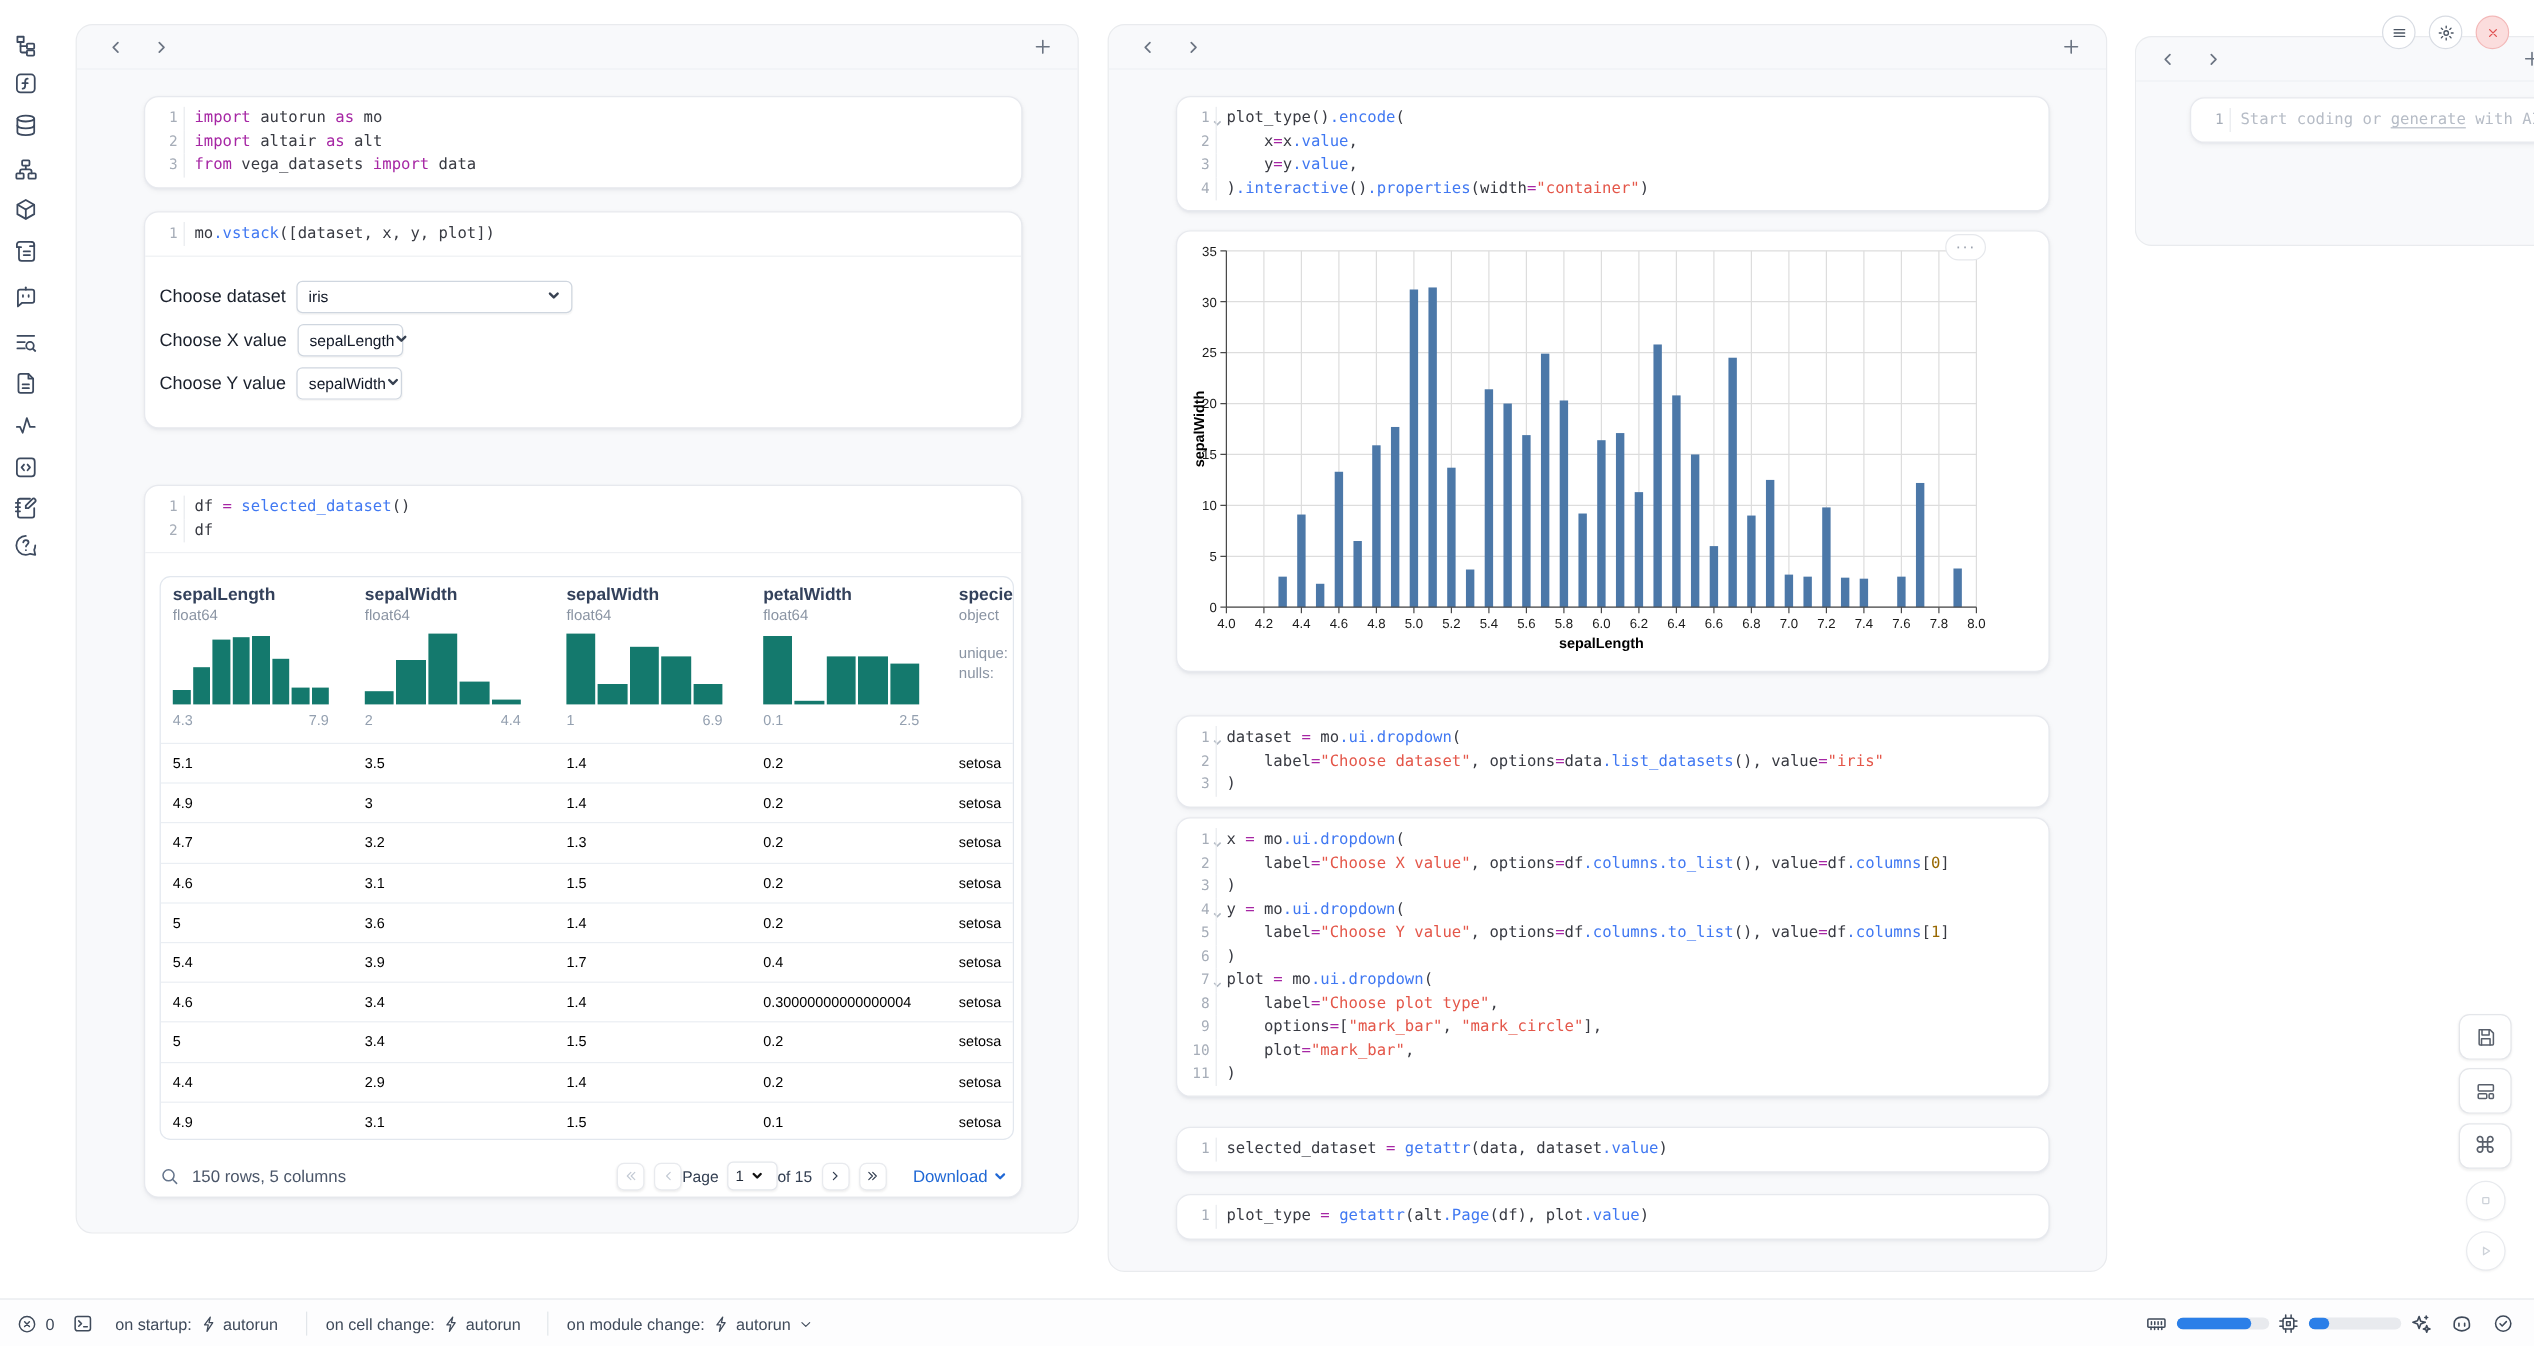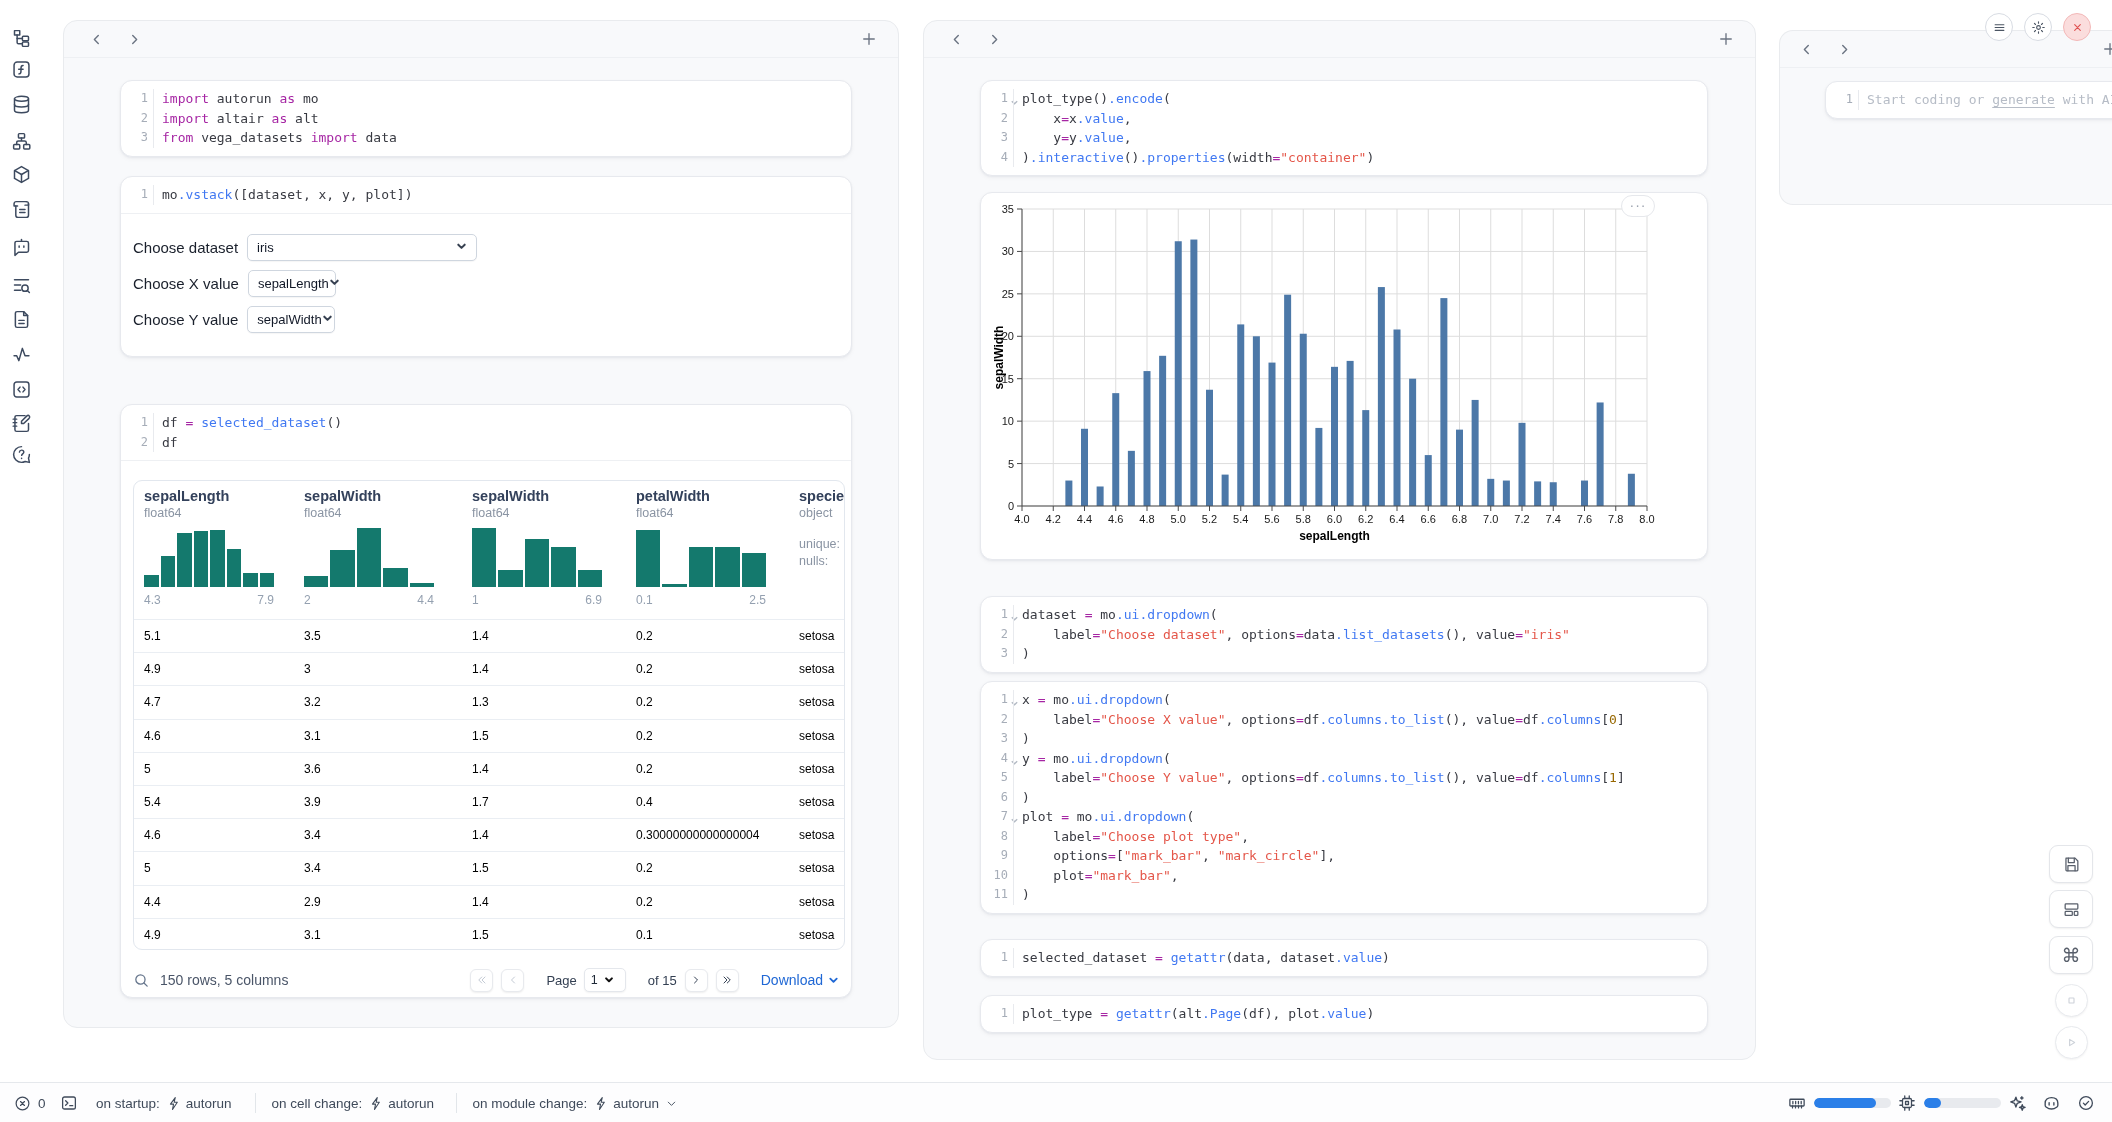--- a/index.html
+++ b/index.html
@@ -42,21 +42,21 @@
 .stat-line { position:absolute; font-size:12.5px; color:#8a94a3; }
 .trow { position:absolute; left:0; width:900px; height:33.2px; border-top:1px solid #eaeef3; }
 .tcell { position:absolute; top:50%; transform:translateY(-50%); font-size:12px; color:#000000; white-space:nowrap; }
 .pag { position:absolute; left:12px; right:12px; top:497px; height:44px; display:flex; align-items:center; }
 .pag-search { width:17px; height:17px; margin-right:10px; }
 .pag-search svg { width:17px; height:17px; stroke:#64748b; stroke-width:1.8; fill:none; stroke-linecap:round; }
 .pag-sum { font-size:14px; color:#4a5568; }
 .pbtn { width:23px; height:23px; border:1px solid #e8eaee; border-radius:6px; background:#fff; box-shadow:0 1px 2px rgba(0,0,0,.07); display:flex; align-items:center; justify-content:center; margin-left:8px; }
 .pbtn svg { width:12px; height:12px; fill:none; stroke-width:2; stroke-linecap:round; stroke-linejoin:round; }
 .pbtn.dis svg { stroke:#c3cad4; } .pbtn.en svg { stroke:#333f52; }
-.pag-label { font-size:13px; color:#333f52; margin-left:22px; }
+.pag-label { font-size:13px; color:#333f52; margin-left:0; }
 .page-sel { height:24px; min-width:42px; border:1px solid #e4e7ec; border-radius:5px; background:#fff; box-shadow:0 1px 2px rgba(0,0,0,.06); display:flex; align-items:center; padding:0 6px; font-size:12.5px; color:#1f2937; margin-left:7px; }
 .page-sel svg { width:10px; height:10px; stroke:#111; stroke-width:2.4; fill:none; margin-left:6px; stroke-linecap:round; stroke-linejoin:round; }
 .dl { font-size:14px; color:#2068d5; margin-left:22px; display:flex; align-items:center; }
 .dl svg { width:11px; height:11px; stroke:#2068d5; stroke-width:2; fill:none; margin-left:5px; stroke-linecap:round; stroke-linejoin:round; }
 
 .chart-svg { position:absolute; left:12px; top:2px; }
 .dots-btn { position:absolute; right:52px; top:2px; width:34px; height:22px; border:1px solid #e6e8ec; border-radius:11px; background:#fff; color:#9ca3af; font-size:14px; letter-spacing:1px; text-align:center; line-height:19px; }
 
 .circle-btn { position:absolute; width:28px; height:28px; border-radius:50%; background:#fff; border:1px solid #d8dce3; display:flex; align-items:center; justify-content:center; }
 .circle-btn svg { width:15px; height:15px; stroke:#4b5563; fill:none; stroke-width:1.8; stroke-linecap:round; }

